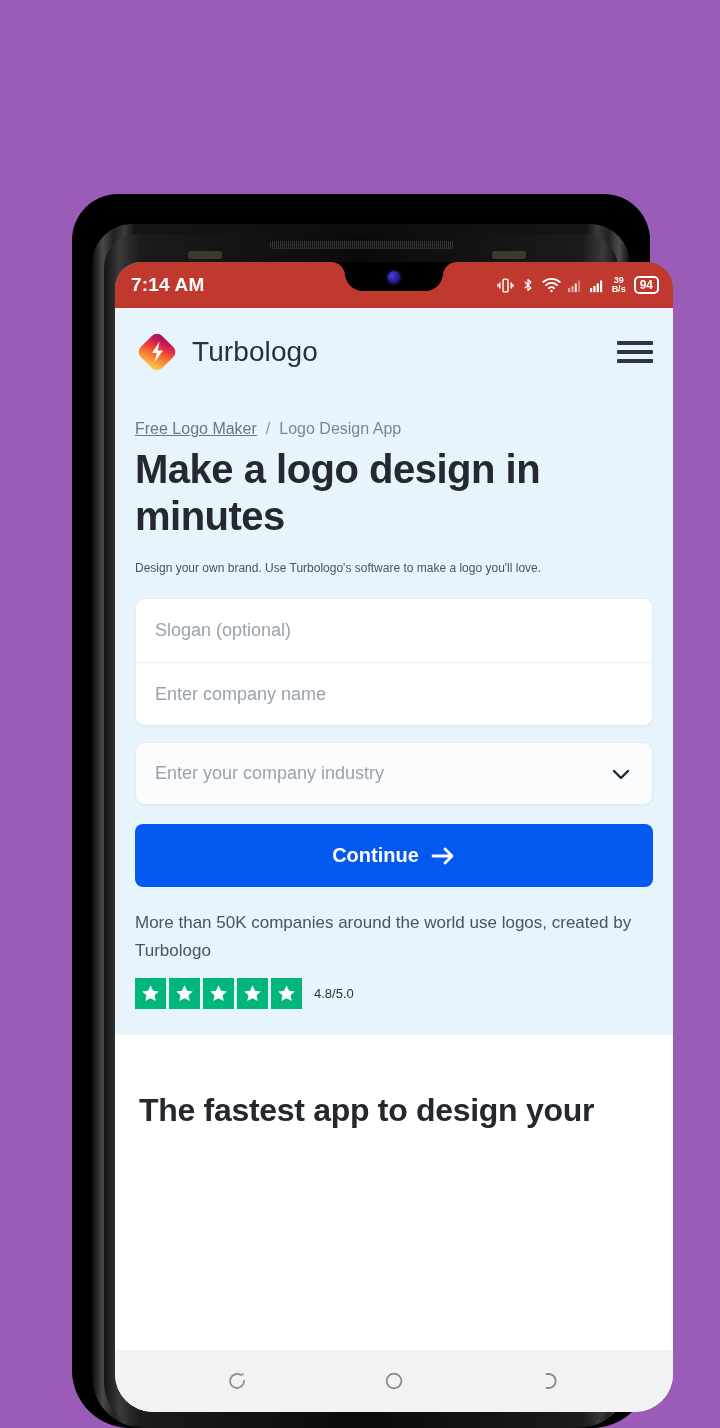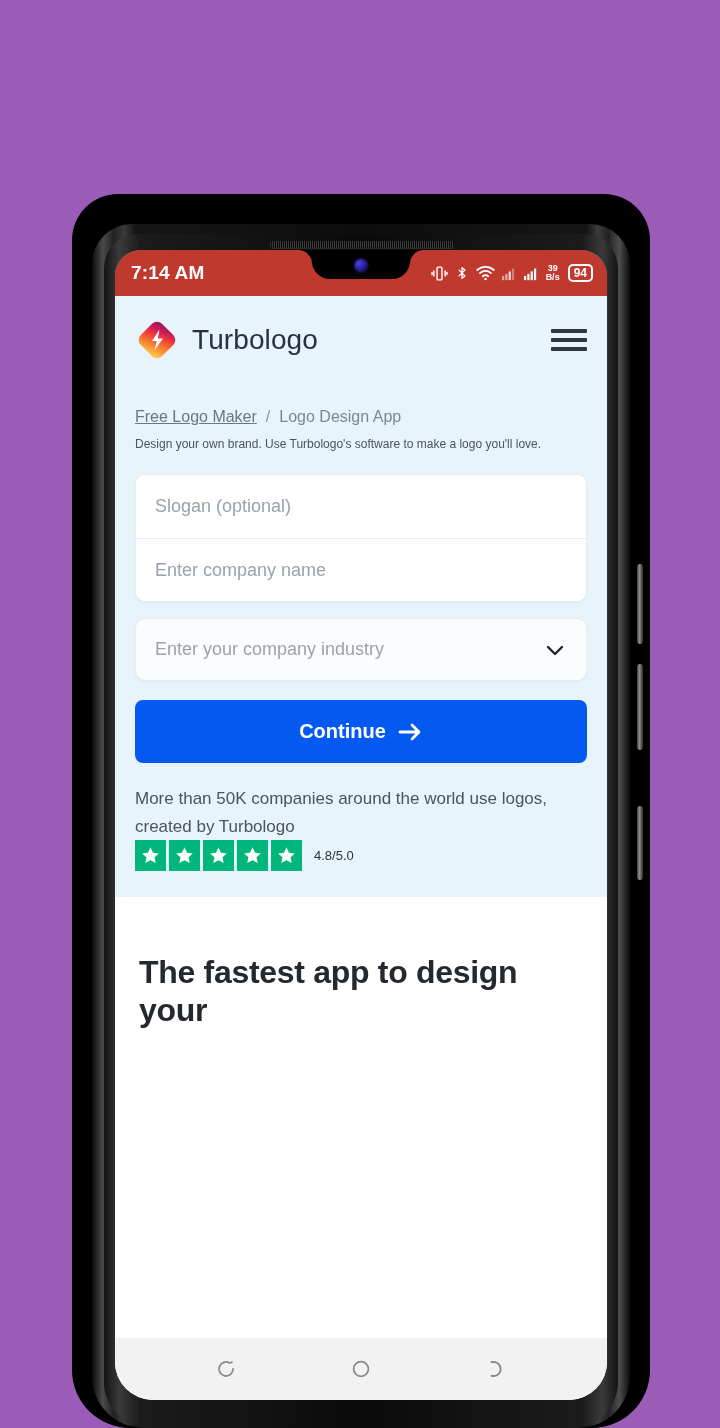--- a/index.html
+++ b/index.html
@@ -59,22 +59,22 @@
     width: 6px; border-radius: 3px;
     background: linear-gradient(90deg,#3e3e3e,#8d8d8d 40%,#2a2a2a);
   }
   .side-btn.vol-up   { top: 370px; height: 80px; }
   .side-btn.vol-down { top: 470px; height: 86px; }
   .side-btn.power    { top: 612px; height: 74px; }
 
   
   .screen {
     position: absolute;
-    left: 43px; top: 56px;
-    width: 492px; height: 1150px;
+    left: 43px; top: 68px;
+    width: 558px; height: 1150px;
     border-radius: 26px 26px 38px 38px;
     overflow: hidden;
     background: #14b8a6;
   }
 
   
   .status-bar {
     position: relative;
     height: 46px;
     background: #c0392f;
@@ -212,20 +212,21 @@
     border: none; border-radius: 8px;
     color: #fff; font-size: 20px; font-weight: bold;
     display: flex; align-items: center; justify-content: center; gap: 11px;
     cursor: pointer;
     margin-bottom: 22px;
     font-family: "Liberation Sans", sans-serif;
   }
 
   .social-proof {
     font-size: 17px; line-height: 1.62; color: #4a545e;
+    margin-bottom: 14px;
   }
   .rating-row { display: flex; align-items: center; gap: 12px; padding-bottom: 6px; }
   .stars { display: flex; gap: 3px; }
   .star-box {
     width: 31px; height: 31px;
     background: #00b67a;
     display: flex; align-items: center; justify-content: center;
   }
   .rating-value { font-size: 13px; color: #2c3239; }
 
@@ -345,20 +346,21 @@
         </div>
 
         <div class="hero-body">
 
           <div class="breadcrumb">
             <a href="#">Free Logo Maker</a>
             <span class="sep">/</span>
             <span>Logo Design App</span>
           </div>
 
+          <h1 class="hero-title">Make a logo design in minutes</h1>
           <p class="hero-sub">Design your own brand. Use Turbologo's software to make a logo you'll love.</p>
 
           <div class="text-card">
             <div class="field">Slogan (optional)</div>
             <div class="field">Enter company name</div>
           </div>
 
           <div class="select-card">
             <span class="select-label">Enter your company industry</span>
             <svg width="24" height="24" viewBox="0 0 24 24">

